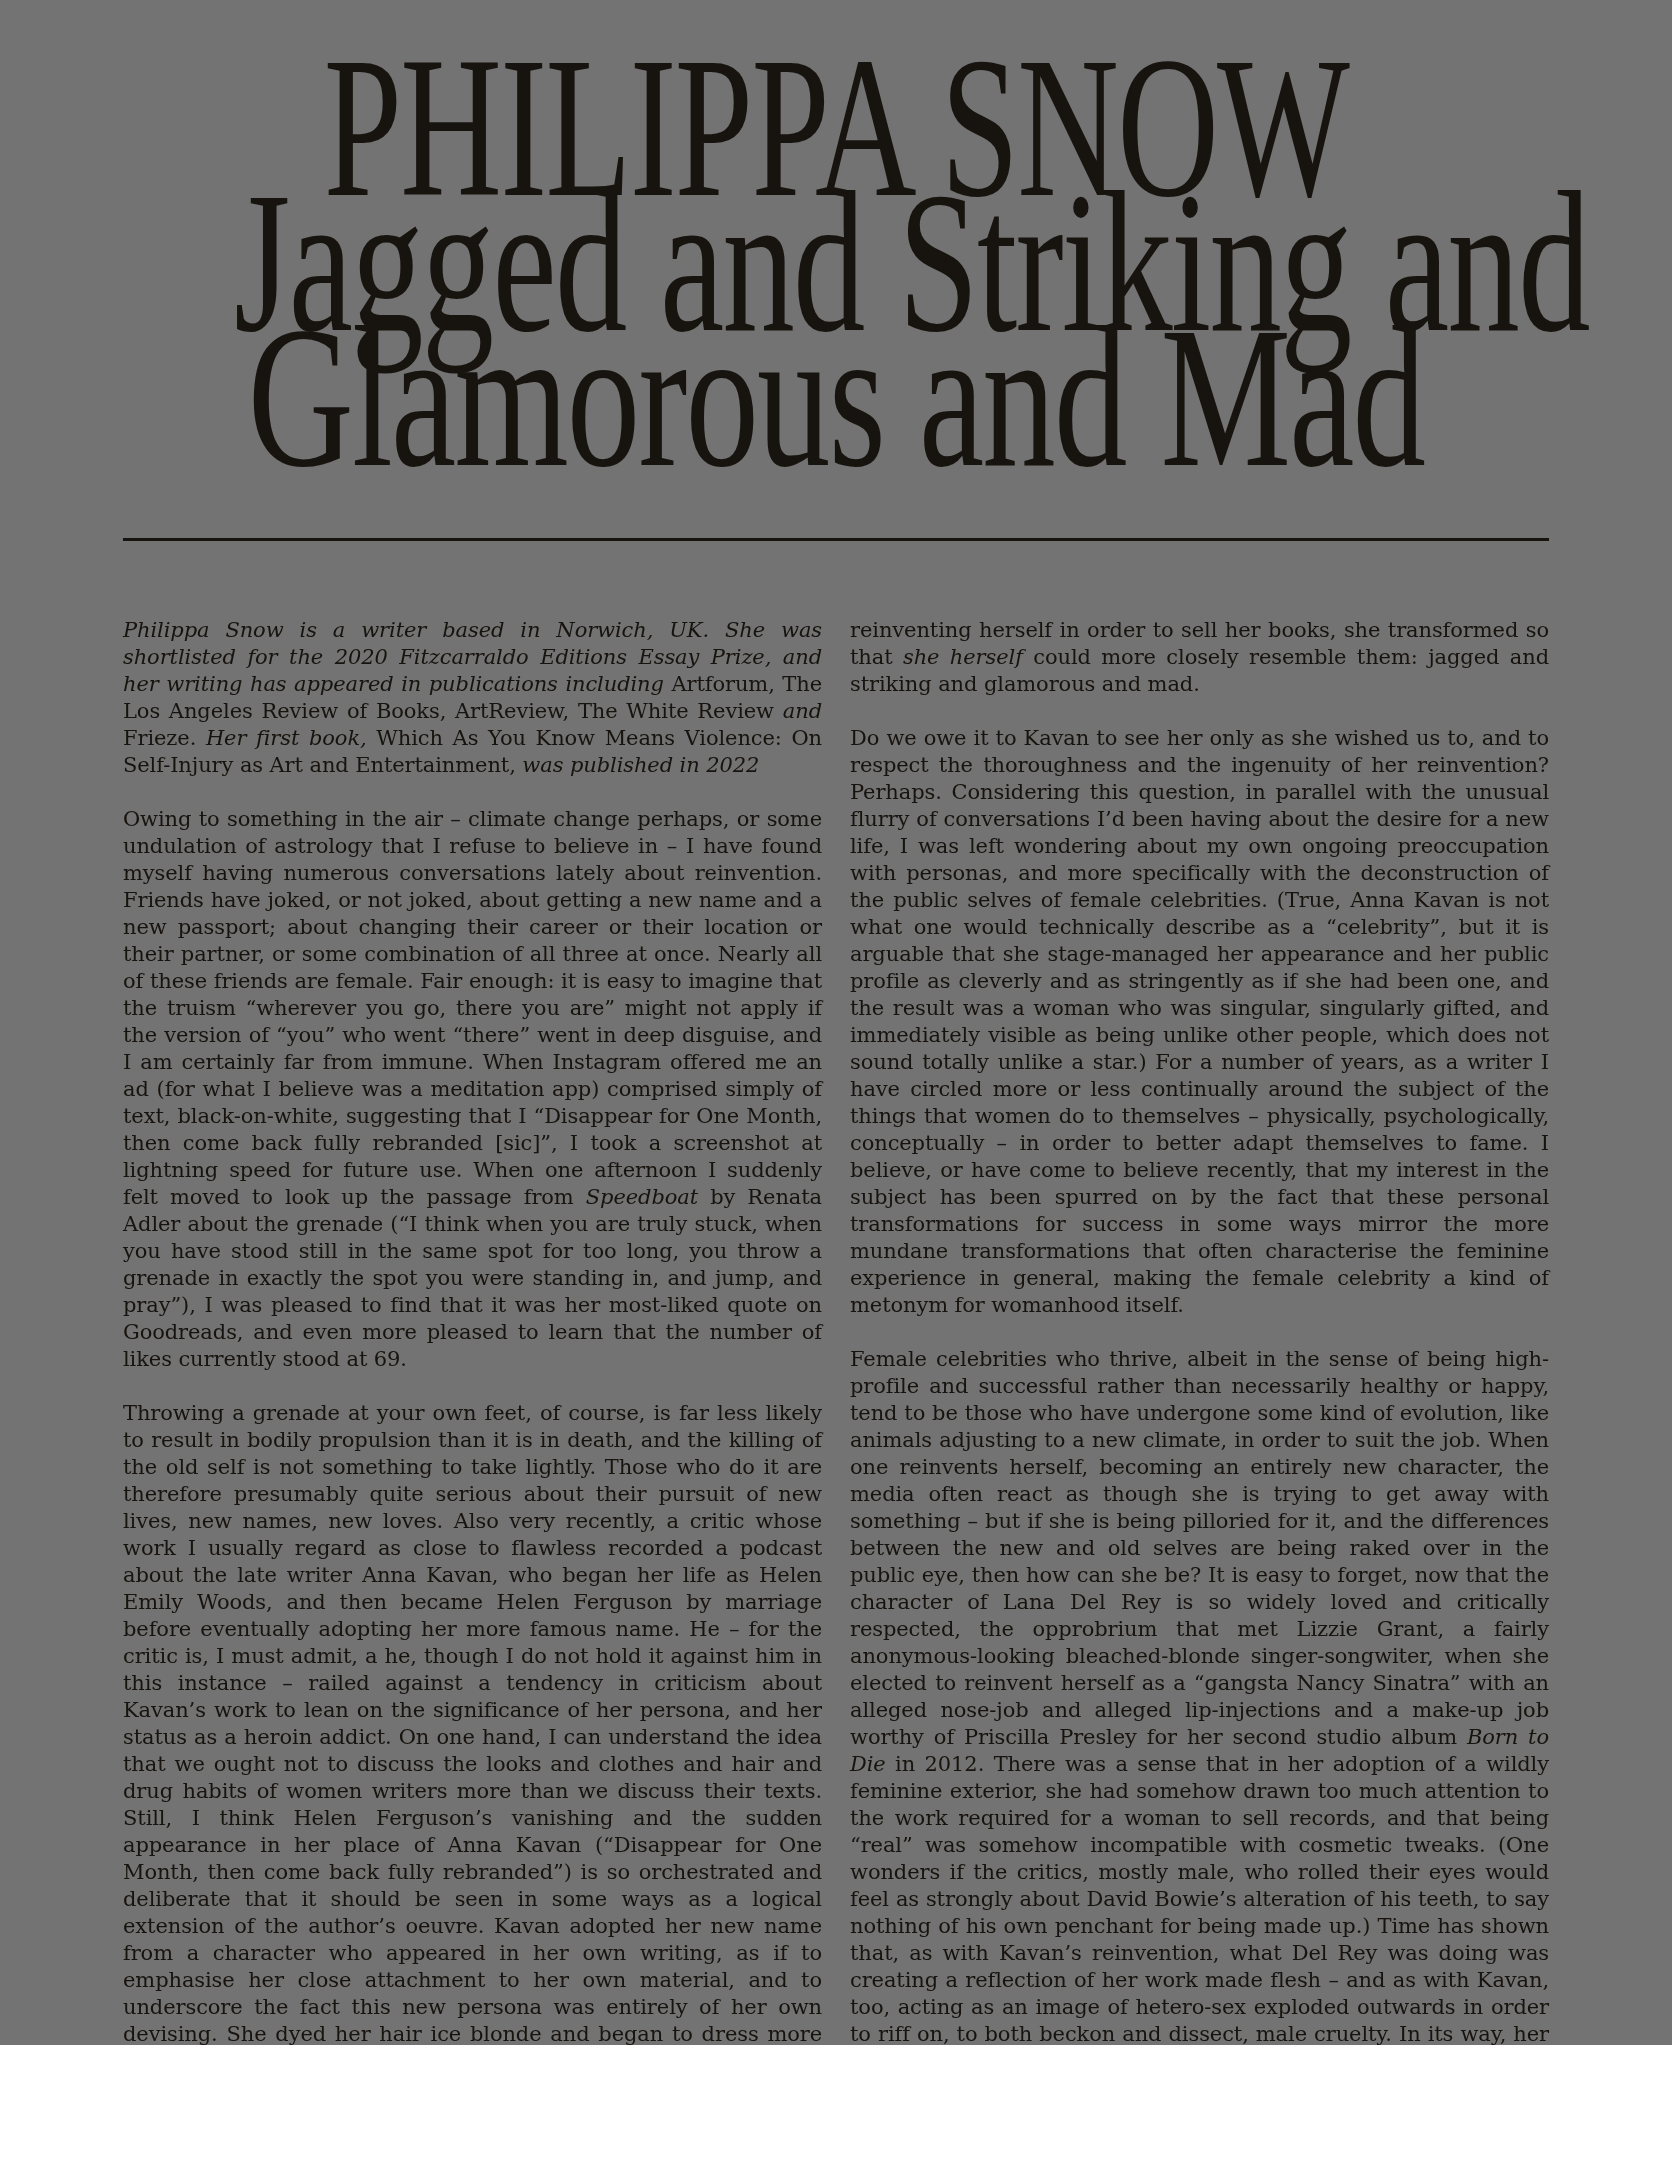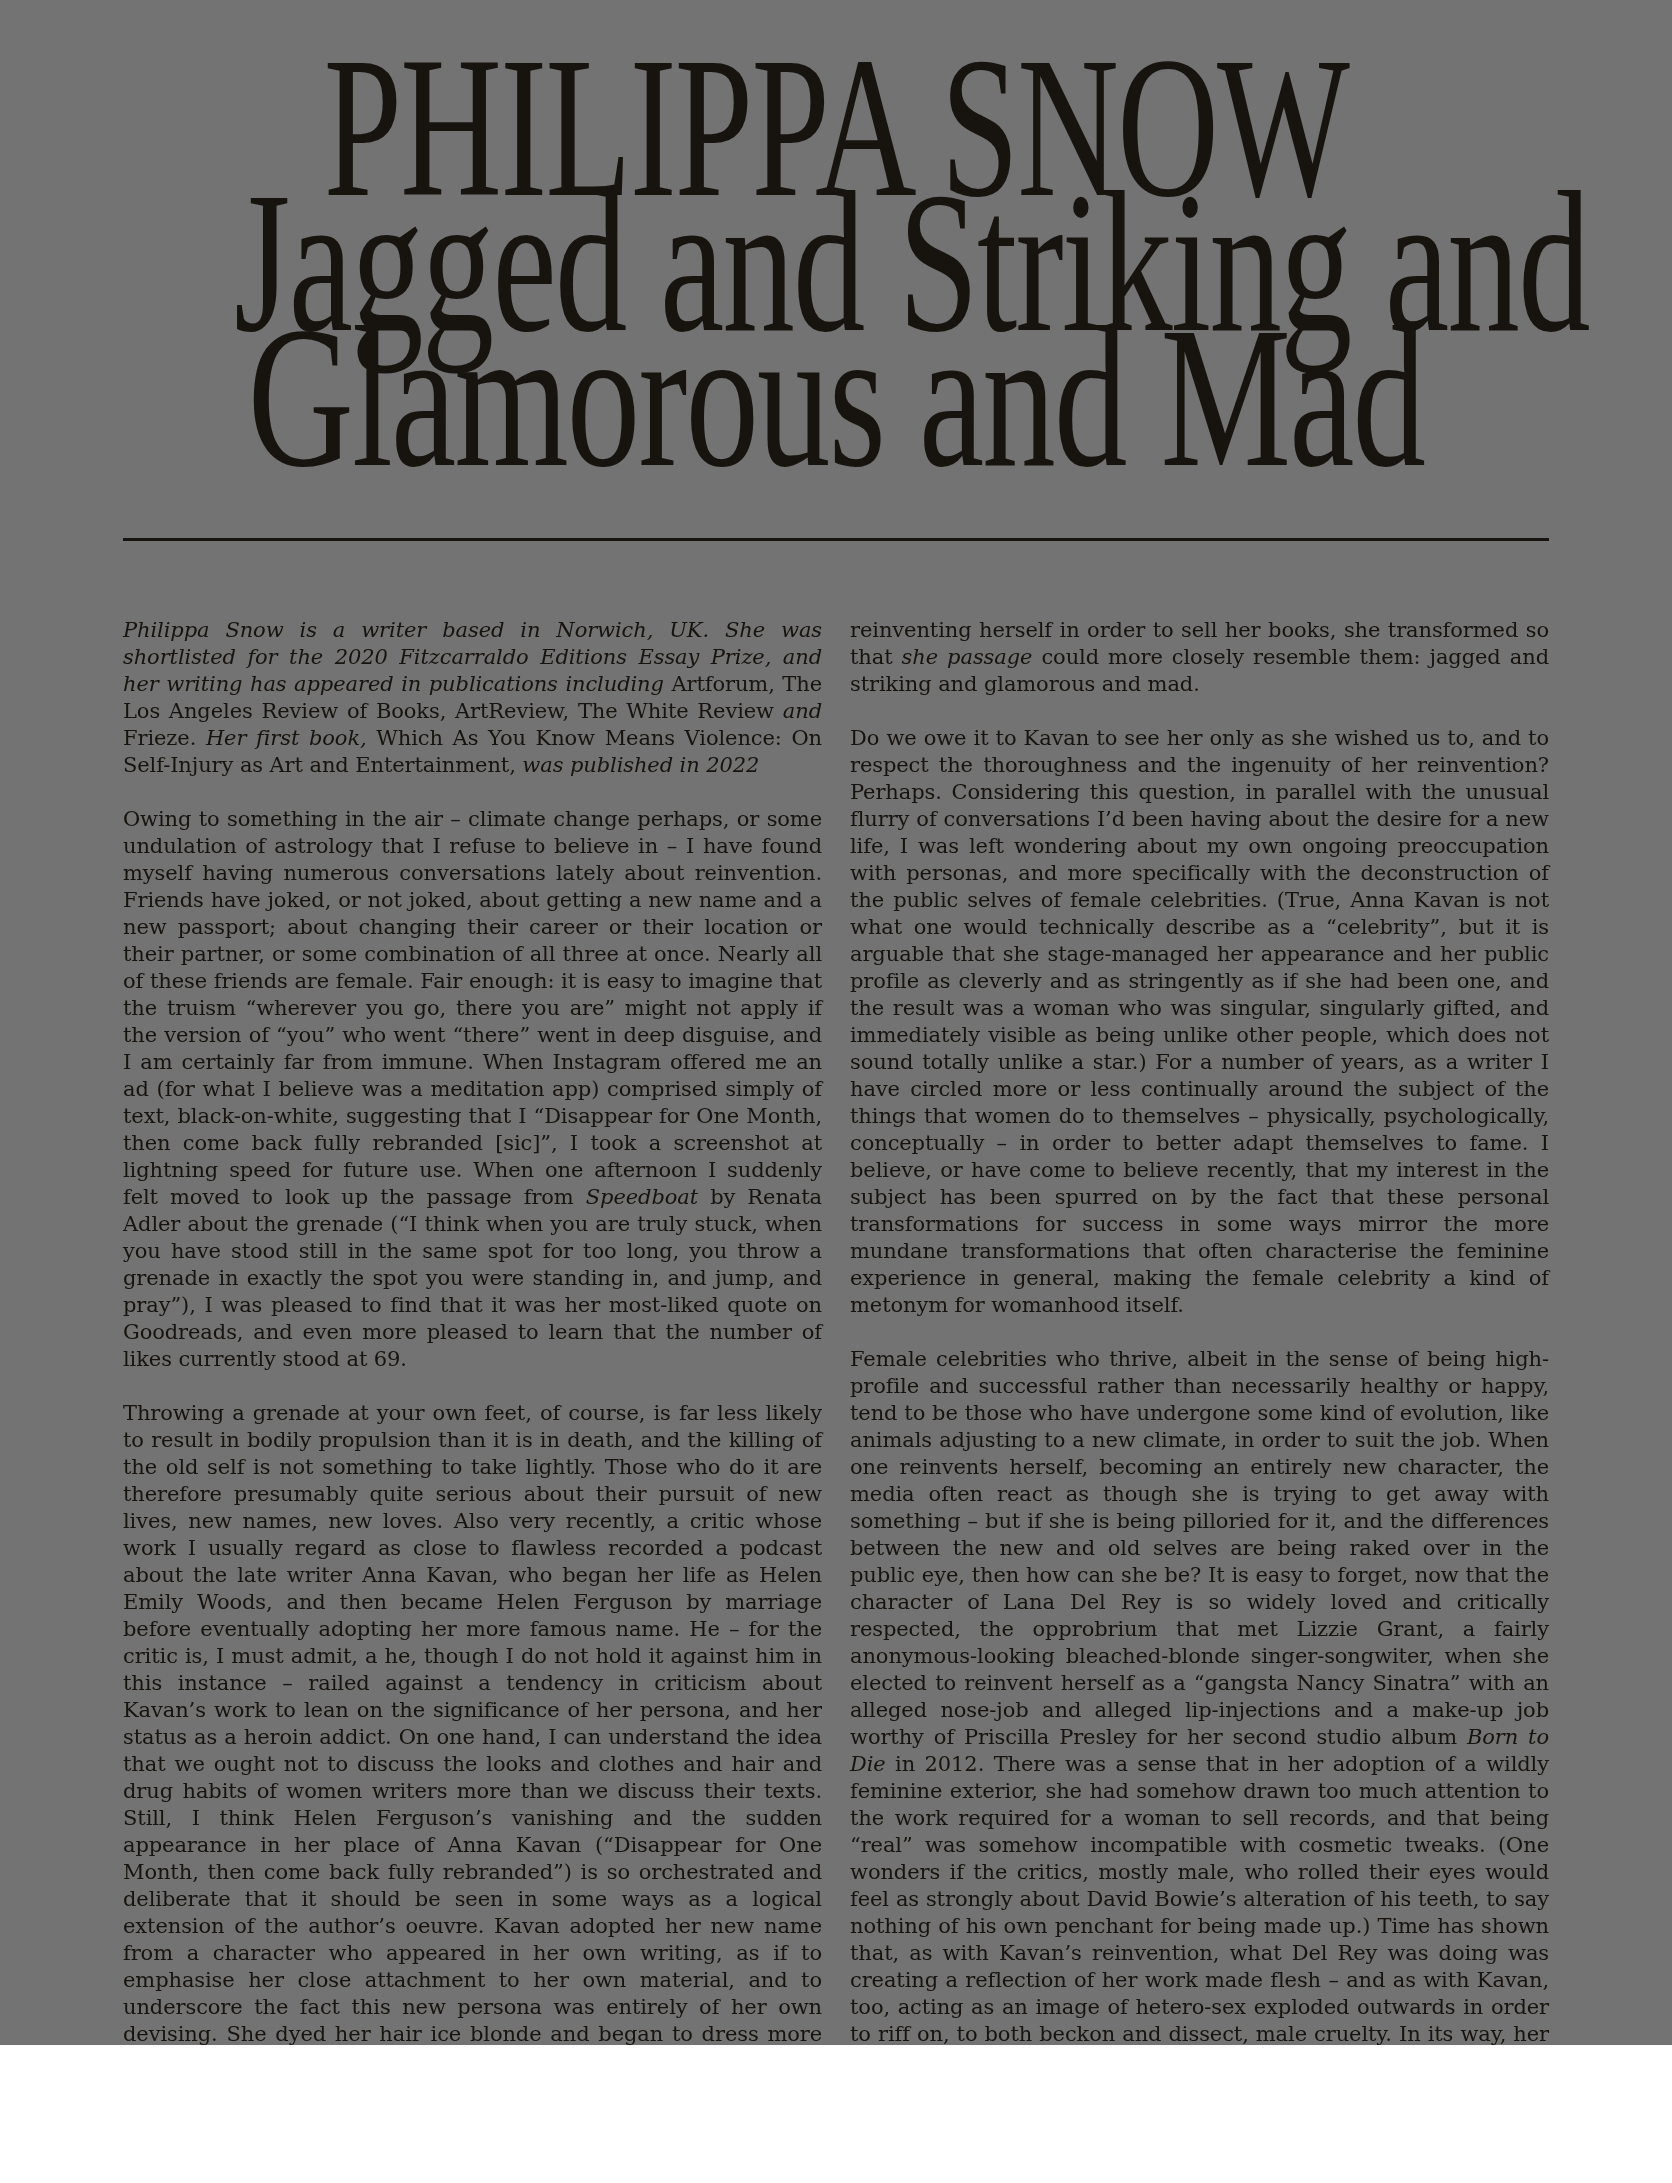--- a/index.html
+++ b/index.html
@@ -73,21 +73,21 @@
 
   <div class="rule"></div>
 
   <div class="cols">
     <div class="col">
         <p><em>Philippa Snow is a writer based in Norwich, UK. She was shortlisted for the 2020 Fitzcarraldo Editions Essay Prize, and her writing has appeared in publications including </em><span>Artforum, The Los Angeles Review of Books, ArtReview, The White Review </span><em>and </em><span>Frieze. </span><em>Her first book, </em><span>Which As You Know Means Violence: On Self-Injury as Art and Entertainment, </span><em>was published in 2022</em></p>
         <p><span>Owing to something in the air – climate change perhaps, or some undulation of astrology that I refuse to believe in – I have found myself having numerous conversations lately about reinvention. Friends have joked, or not joked, about getting a new name and a new passport; about changing their career or their location or their partner, or some combination of all three at once. Nearly all of these friends are female. Fair enough: it is easy to imagine that the truism “wherever you go, there you are” might not apply if the version of “you” who went “there” went in deep disguise, and I am certainly far from immune. When Instagram offered me an ad (for what I believe was a meditation app) comprised simply of text, black-on-white, suggesting that I “Disappear for One Month, then come back fully rebranded [sic]”, I took a screenshot at lightning speed for future use. When one afternoon I suddenly felt moved to look up the passage from </span><em>Speedboat</em><span> by Renata Adler about the grenade (“I think when you are truly stuck, when you have stood still in the same spot for too long, you throw a grenade in exactly the spot you were standing in, and jump, and pray”), I was pleased to find that it was her most-liked quote on Goodreads, and even more pleased to learn that the number of likes currently stood at 69.</span></p>
         <p><span>Throwing a grenade at your own feet, of course, is far less likely to result in bodily propulsion than it is in death, and the killing of the old self is not something to take lightly. Those who do it are therefore presumably quite serious about their pursuit of new lives, new names, new loves. Also very recently, a critic whose work I usually regard as close to flawless recorded a podcast about the late writer Anna Kavan, who began her life as Helen Emily Woods, and then became Helen Ferguson by marriage before eventually adopting her more famous name. He – for the critic is, I must admit, a he, though I do not hold it against him in this instance – railed against a tendency in criticism about Kavan’s work to lean on the significance of her persona, and her status as a heroin addict. On one hand, I can understand the idea that we ought not to discuss the looks and clothes and hair and drug habits of women writers more than we discuss their texts. Still, I think Helen Ferguson’s vanishing and the sudden appearance in her place of Anna Kavan (“Disappear for One Month, then come back fully rebranded”) is so orchestrated and deliberate that it should be seen in some ways as a logical extension of the author’s oeuvre. Kavan adopted her new name from a character who appeared in her own writing, as if to emphasise her close attachment to her own material, and to underscore the fact this new persona was entirely of her own devising. She dyed her hair ice blonde and began to dress more elegantly; she lost copious amounts of weight, and mainlined heroin. To say that interest in her public-facing self is at risk of overshadowing the work itself is not quite right, since it appears to be the case that, rather than</span></p>
       </div>
     <div class="col">
-        <p><span>reinventing herself in order to sell her books, she transformed so that </span><em>she passage</em><span> could more closely resemble them: jagged and striking and glamorous and mad.</span></p>
+        <p><span>reinventing herself in order to sell her books, she transformed so that </span><em>she herself</em><span> could more closely resemble them: jagged and striking and glamorous and mad.</span></p>
         <p><span>Do we owe it to Kavan to see her only as she wished us to, and to respect the thoroughness and the ingenuity of her reinvention? Perhaps. Considering this question, in parallel with the unusual flurry of conversations I’d been having about the desire for a new life, I was left wondering about my own ongoing preoccupation with personas, and more specifically with the deconstruction of the public selves of female celebrities. (True, Anna Kavan is not what one would technically describe as a “celebrity”, but it is arguable that she stage-managed her appearance and her public profile as cleverly and as stringently as if she had been one, and the result was a woman who was singular, singularly gifted, and immediately visible as being unlike other people, which does not sound totally unlike a star.) For a number of years, as a writer I have circled more or less continually around the subject of the things that women do to themselves – physically, psychologically, conceptually – in order to better adapt themselves to fame. I believe, or have come to believe recently, that my interest in the subject has been spurred on by the fact that these personal transformations for success in some ways mirror the more mundane transformations that often characterise the feminine experience in general, making the female celebrity a kind of metonym for womanhood itself.</span></p>
         <p><span>Female celebrities who thrive, albeit in the sense of being high-profile and successful rather than necessarily healthy or happy, tend to be those who have undergone some kind of evolution, like animals adjusting to a new climate, in order to suit the job. When one reinvents herself, becoming an entirely new character, the media often react as though she is trying to get away with something – but if she is being pilloried for it, and the differences between the new and old selves are being raked over in the public eye, then how can she be? It is easy to forget, now that the character of Lana Del Rey is so widely loved and critically respected, the opprobrium that met Lizzie Grant, a fairly anonymous-looking bleached-blonde singer-songwiter, when she elected to reinvent herself as a “gangsta Nancy Sinatra” with an alleged nose-job and alleged lip-injections and a make-up job worthy of Priscilla Presley for her second studio album </span><em>Born to Die</em><span> in 2012. There was a sense that in her adoption of a wildly feminine exterior, she had somehow drawn too much attention to the work required for a woman to sell records, and that being “real” was somehow incompatible with cosmetic tweaks. (One wonders if the critics, mostly male, who rolled their eyes would feel as strongly about David Bowie’s alteration of his teeth, to say nothing of his own penchant for being made up.) Time has shown that, as with Kavan’s reinvention, what Del Rey was doing was creating a reflection of her work made flesh – and as with Kavan, too, acting as an image of hetero-sex exploded outwards in order to riff on, to both beckon and dissect, male cruelty. In its way, her persona has turned out to be as rich and complex as her records. Sometimes the splitting of the self, with its attendant redesigning of both physical and psychic architecture, can involve a kind of compart-</span></p>
       </div>
   </div>
 
   <div class="footer">
     <div class="fcell">140</div>
     <div class="fcell section">COMMENTARY</div>
   </div>
 

